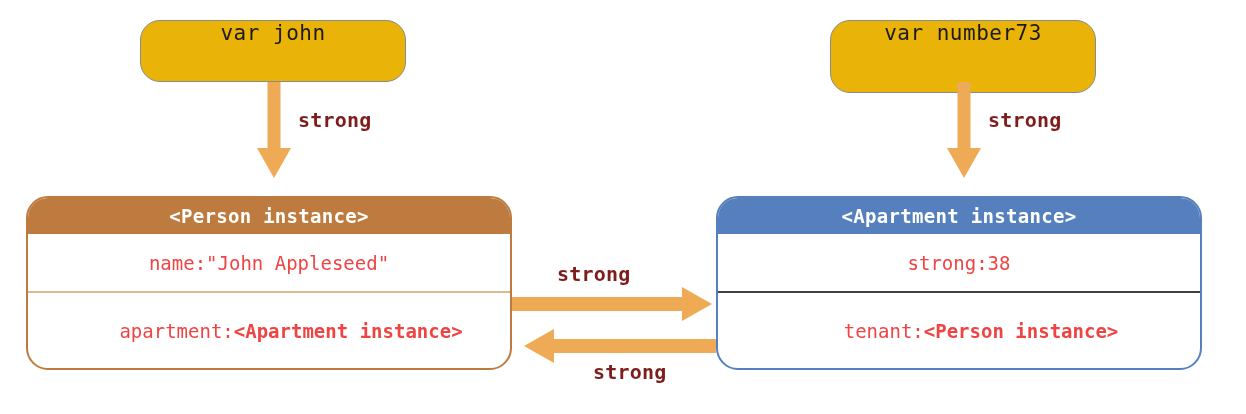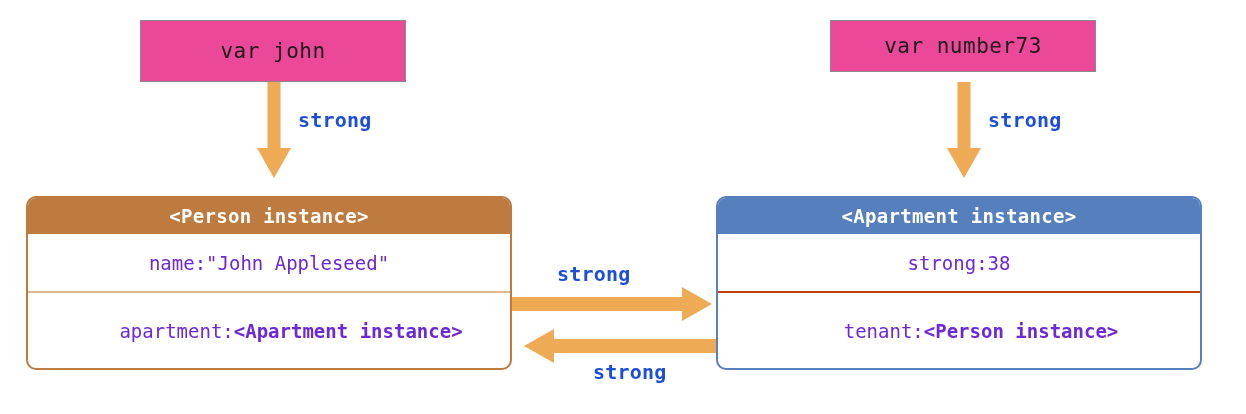--- a/index.html
+++ b/index.html
@@ -14,42 +14,41 @@
     position: relative;
     width: 1246px;
     height: 414px;
     background: #ffffff;
     overflow: hidden;
   }
 
   
   .var-box {
     position: absolute;
-    background: #ec4899;
+    background: #eab308;
     border: 1.6px solid #8a8a8a;
-    border-radius: 0;
+    border-radius: 20px;
     box-sizing: border-box;
     display: flex;
-    align-items: center;
     justify-content: center;
   }
   .var-box .var-label {
     font-family: "DejaVu Sans Mono", "Liberation Mono", monospace;
     font-size: 21px;
     color: #1b1b1b;
     letter-spacing: 0.5px;
     white-space: nowrap;
   }
 
   
   .inst-box {
     position: absolute;
     box-sizing: border-box;
     background: #ffffff;
-    border-radius: 10px;
+    border-radius: 22px;
     overflow: hidden;
   }
   .inst-box.person  { border: 2px solid #bd7b3f; }
   .inst-box.apartment { border: 2px solid #5580bd; }
 
   .inst-header {
     height: 36px;
     display: flex;
     align-items: center;
     justify-content: center;
@@ -62,58 +61,58 @@
   }
   .person .inst-header    { background: #bd7b3f; }
   .apartment .inst-header { background: #5580bd; }
 
   .inst-row {
     display: flex;
     align-items: center;
     justify-content: center;
     font-family: "DejaVu Sans Mono", "Liberation Mono", monospace;
     font-size: 19px;
-    color: #6d28d9;
+    color: #ef4444;
     white-space: nowrap;
     box-sizing: border-box;
   }
   .inst-row.row-1 { height: 57px; }
   .inst-row.row-2 { height: 77px; padding-left: 44px; }
   .person .inst-row.row-2    { border-top: 2px solid #deb98e; }
-  .apartment .inst-row.row-2 { border-top: 2px solid #c2410c; }
+  .apartment .inst-row.row-2 { border-top: 2px solid #404040; }
 
   .inst-row b { font-weight: bold; }
 
   
   .arrow {
     position: absolute;
   }
   .arrow svg { display: block; }
 
   
   .strong-label {
     position: absolute;
     font-family: "DejaVu Sans Mono", "Liberation Mono", monospace;
     font-size: 20px;
     font-weight: bold;
-    color: #1d4ed8;
+    color: #7f1d1d;
     white-space: nowrap;
     letter-spacing: 0.2px;
   }
 </style>
 </head>
 <body>
 
 <div id="canvas">
 
   <div class="var-box" style="left:140px; top:20px; width:266px; height:62px;">
     <span class="var-label">var john</span>
   </div>
 
-  <div class="var-box" style="left:830px; top:20px; width:266px; height:52px;">
+  <div class="var-box" style="left:830px; top:20px; width:266px; height:73px;">
     <span class="var-label">var number73</span>
   </div>
 
   <div class="arrow" style="left:255px; top:82px;">
     <svg width="38" height="98" viewBox="0 0 38 98">
       <path d="M 12.5 0 L 25.5 0 L 25.5 66 L 36 66 L 19 96 L 2 66 L 12.5 66 Z" fill="#eeaa55"></path>
     </svg>
   </div>
   <div class="strong-label" style="left:298px; top:108px;">strong</div>
 

